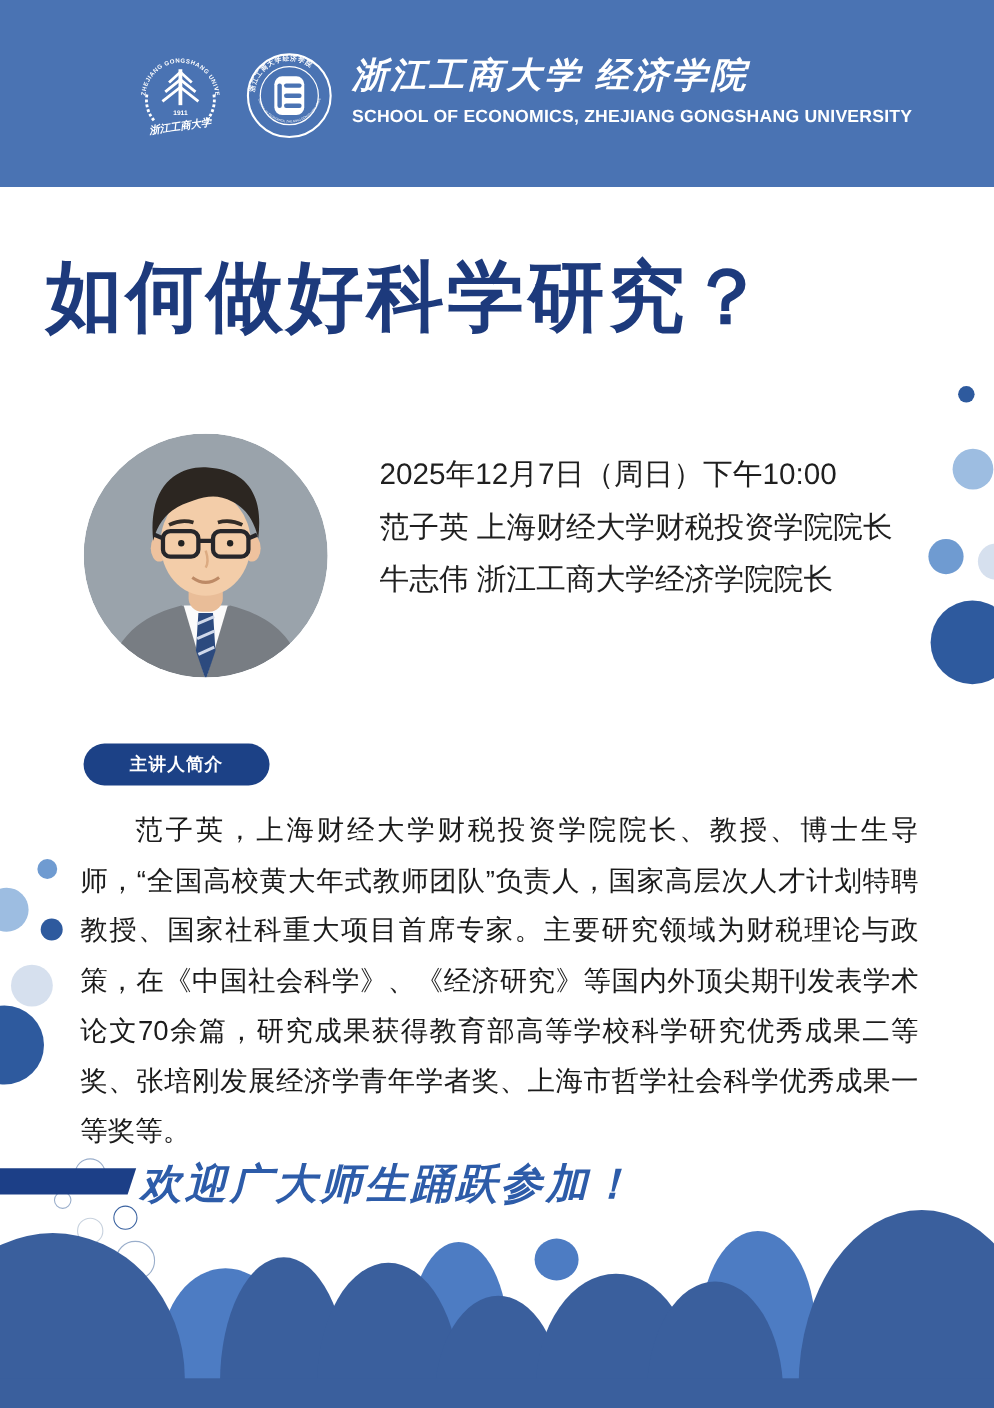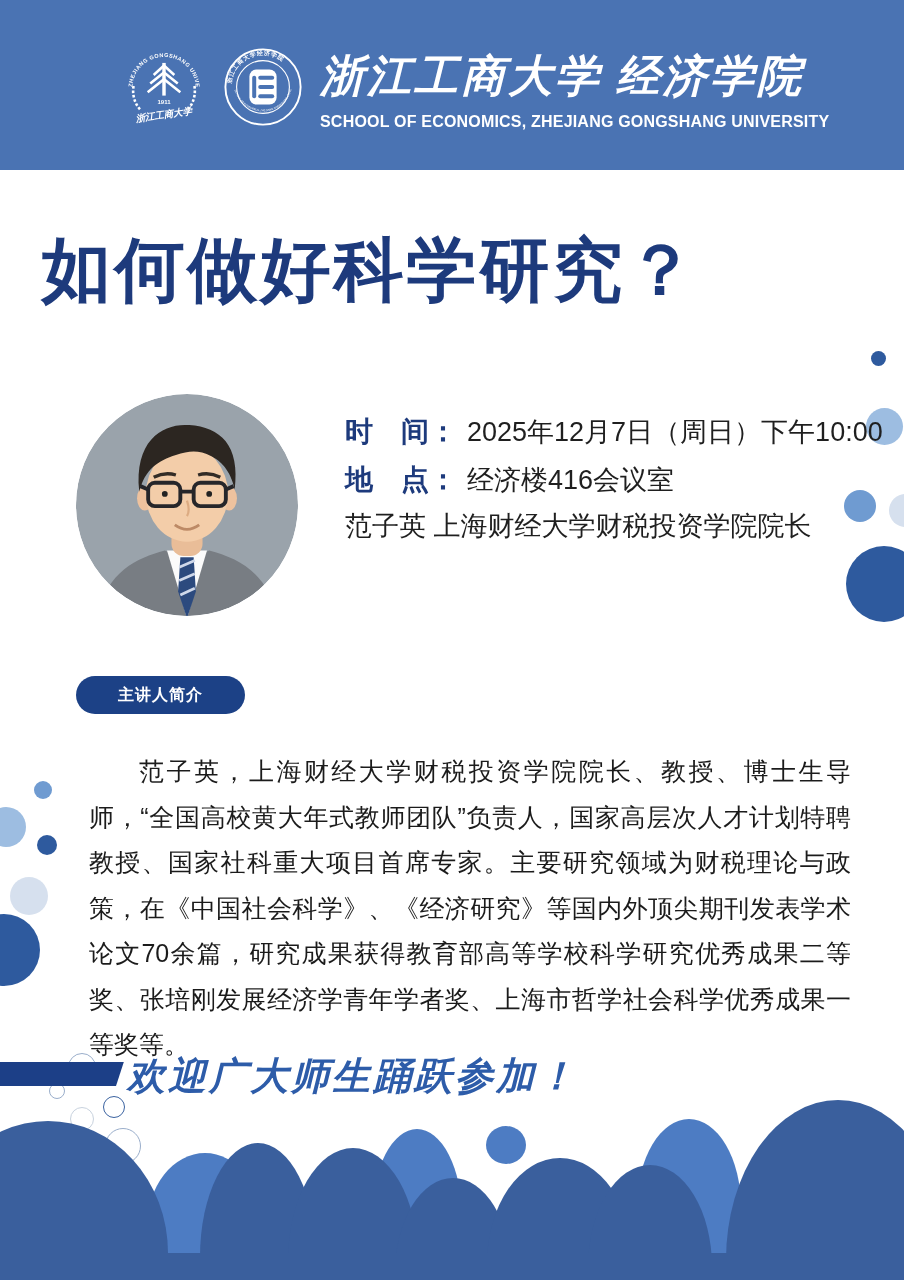--- a/index.html
+++ b/index.html
@@ -13,38 +13,38 @@
   .poster{
     position:relative; width:904px; height:1280px; margin:0 auto;
     background:#ffffff; overflow:hidden;
     font-family:"Liberation Sans","DejaVu Sans",sans-serif;
   }
   
   .header{position:absolute;left:0;top:0;width:904px;height:170px;background:var(--header-blue);}
   .seal1{position:absolute;left:121px;top:44px;width:86px;height:86px;}
   .seal2{position:absolute;left:223px;top:47px;width:80px;height:80px;}
   .header-text{position:absolute;left:320px;top:47px;width:470px;color:#fff;}
-  .header-cn{font-size:44px;font-weight:800;letter-spacing:3px;font-style:italic;
+  .header-cn{font-size:32px;font-weight:800;letter-spacing:3px;font-style:italic;
              font-family:"Liberation Serif","DejaVu Serif",serif;white-space:nowrap;}
   .header-en{font-size:16px;font-weight:700;letter-spacing:0.2px;margin-top:7px;white-space:nowrap;}
   
   .title{position:absolute;left:0;top:224px;width:740px;text-align:center;
          font-size:70px;font-weight:900;letter-spacing:3px;color:var(--navy);margin:0;}
   
   .avatar{position:absolute;left:76px;top:394px;width:222px;height:222px;border-radius:50%;overflow:hidden;}
   
   .details{position:absolute;left:345px;top:408px;width:520px;}
   .detail-row{display:flex;align-items:baseline;height:47.5px;line-height:47.5px;white-space:nowrap;}
   .detail-label{flex:0 0 122px;font-size:28px;font-weight:800;color:var(--navy);}
   .detail-value{font-size:27px;font-weight:500;color:var(--text-dark);}
   
   .badge{position:absolute;left:76px;top:676px;width:169px;height:38px;border-radius:19px;
          background:var(--badge-navy);color:#fff;font-size:16px;font-weight:700;
          display:flex;align-items:center;justify-content:center;letter-spacing:1px;}
-  .bio{position:absolute;left:73px;top:733px;width:762px;margin:16px;
+  .bio{position:absolute;left:73px;top:733px;width:762px;margin:0;
        font-size:25px;line-height:45.5px;color:#1b1b1b;font-weight:500;
        text-align:justify;text-indent:2em;}
   
   .welcome-bar{position:absolute;left:-8px;top:1062px;width:124px;height:24px;
                background:var(--bar-navy);transform:skewX(-18deg);transform-origin:left bottom;}
   .welcome{position:absolute;left:127px;top:1051px;font-size:38px;font-weight:800;
            font-style:italic;color:var(--welcome-blue);letter-spacing:3px;white-space:nowrap;}
   
   .dot{position:absolute;border-radius:50%;}
   .dot.med{background:var(--deco-medium);} .dot.lt{background:var(--deco-light);}
@@ -145,31 +145,27 @@
         <circle cx="120" cy="90" r="2.6" fill="#222"></circle>
         <path d="M70,75 q10,-5 20,-2 M110,73 q10,-3 20,2" stroke="#332c26" stroke-width="3" fill="none"></path>
         <path d="M100,96 q3,9 0,14" stroke="#dcab82" stroke-width="2" fill="none"></path>
         <path d="M89,118 q11,8 22,0" stroke="#bd8a66" stroke-width="2.5" fill="none"></path>
       </g>
     </svg>
   </div>
 
   <div class="details">
     <div class="detail-row">
-      <span class="detail-label">时　间：</span>
       <span class="detail-value">2025年12月7日（周日）下午10:00</span>
-    </div>
-    <div class="detail-row">
-      <span class="detail-label">地　点：</span>
-      <span class="detail-value">经济楼416会议室</span>
     </div>
     <div class="detail-row">
       <span class="detail-value">范子英 上海财经大学财税投资学院院长</span>
     </div>
     <div class="detail-row">
+      <span class="detail-value">牛志伟 浙江工商大学经济学院院长</span>
     </div>
   </div>
 
   <div>
     <div class="dot med" style="left:34px;top:781px;width:18px;height:18px;"></div>
     <div class="dot lt" style="left:-14px;top:807px;width:40px;height:40px;"></div>
     <div class="dot dk" style="left:37px;top:835px;width:20px;height:20px;"></div>
     <div class="dot pale" style="left:10px;top:877px;width:38px;height:38px;"></div>
     <div class="dot dk" style="left:-32px;top:914px;width:72px;height:72px;"></div>
   </div>

